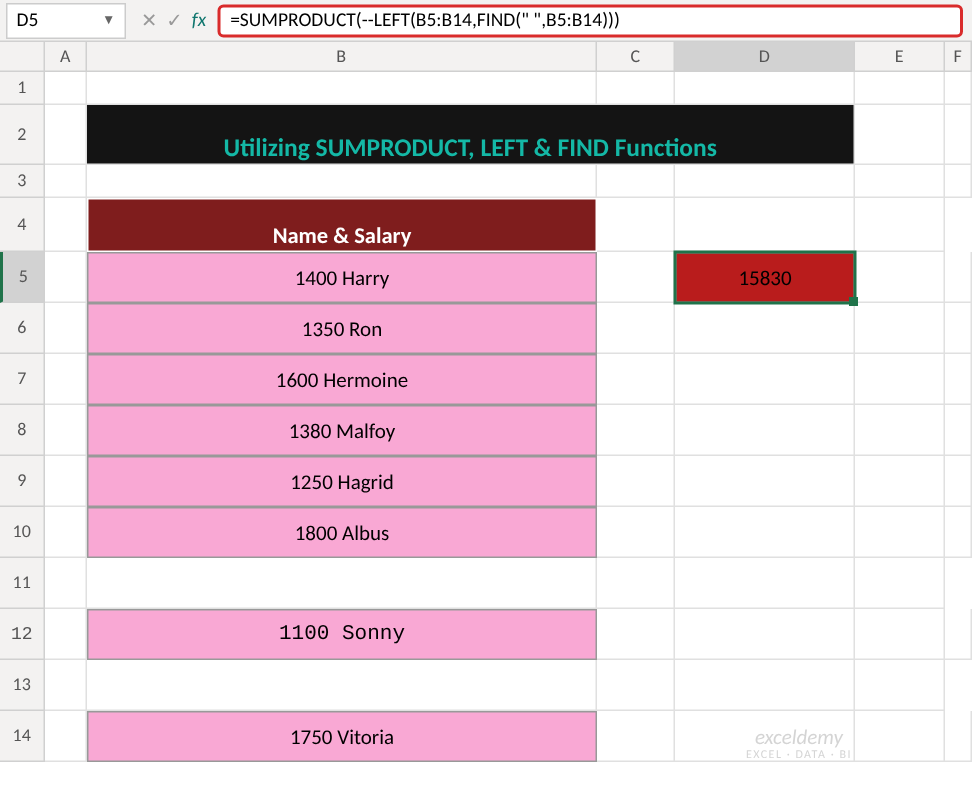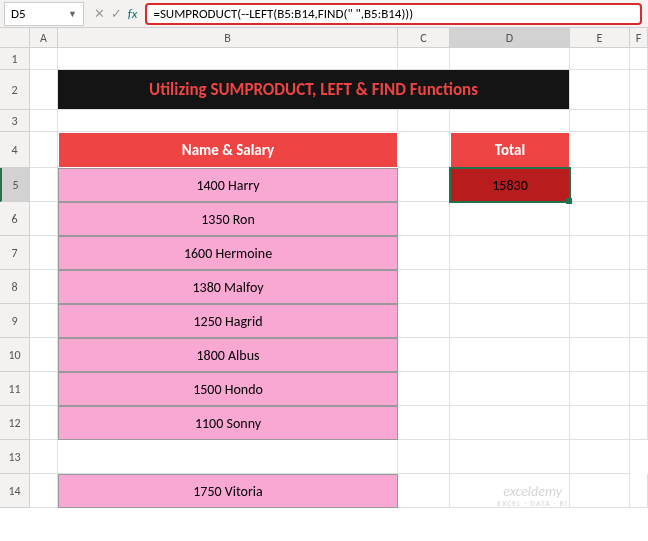--- a/index.html
+++ b/index.html
@@ -87,33 +87,35 @@
   border-right: 1px solid #e0e0e0;
   border-bottom: 1px solid #e0e0e0;
   display: flex;
   align-items: center;
   justify-content: center;
   font-size: 14px;
   position: relative;
 }
 .title-cell {
   background: #141414;
-  color: #ef4444;
+  color: #14b8a6;
   font-weight: bold;
   font-size: 17px;
   justify-content: center;
   padding: 0 8px;
   white-space: nowrap;
+  align-items: flex-end;
 }
 .header-cell {
-  background: #ef4444;
+  background: #7f1d1d;
   color: #fff;
   font-weight: bold;
   font-size: 15px;
   border: 1px solid #fff;
+  align-items: flex-end;
 }
 .data-cell {
   border: 1px solid #999;
   background: #f9a8d4;
   font-size: 14px;
 }
 .sel-cell {
   outline: 2px solid #20734a;
   outline-offset: -1px;
   background: #b91c1c;
@@ -200,23 +202,20 @@
   <div class="cell"></div>
 </div>
 
 <div class="grid" style="grid-template-rows:36px;">
   <div class="row-header">4</div>
   <div class="cell"></div>
   <div class="cell header-cell">
       <span>Name &amp; Salary</span>
     </div>
   <div class="cell"></div>
-  <div class="cell header-cell">
-      <span>Total</span>
-    </div>
   <div class="cell"></div>
   <div class="cell"></div>
 </div>
 
 <div class="grid" style="grid-template-rows:34px;">
   <div class="row-header sel">5</div>
   <div class="cell"></div>
   <div class="cell data-cell">
       <span>1400 Harry</span>
     </div>
@@ -280,29 +279,26 @@
       <span>1800 Albus</span>
     </div>
   <div class="cell"></div>
   <div class="cell"></div>
   <div class="cell"></div>
   <div class="cell"></div>
 </div>
 <div class="grid" style="grid-template-rows:34px;">
   <div class="row-header">11</div>
   <div class="cell"></div>
-  <div class="cell data-cell">
-      <span>1500 Hondo</span>
-    </div>
-  <div class="cell"></div>
-  <div class="cell"></div>
-  <div class="cell"></div>
-  <div class="cell"></div>
-</div>
-<div class="grid" style="grid-template-rows:34px;">
+  <div class="cell"></div>
+  <div class="cell"></div>
+  <div class="cell"></div>
+  <div class="cell"></div>
+</div>
+<div class="grid" style="grid-template-rows:34px;font-family:Liberation Mono, monospace;">
   <div class="row-header">12</div>
   <div class="cell"></div>
   <div class="cell data-cell">
       <span>1100 Sonny</span>
     </div>
   <div class="cell"></div>
   <div class="cell"></div>
   <div class="cell"></div>
   <div class="cell"></div>
 </div>

